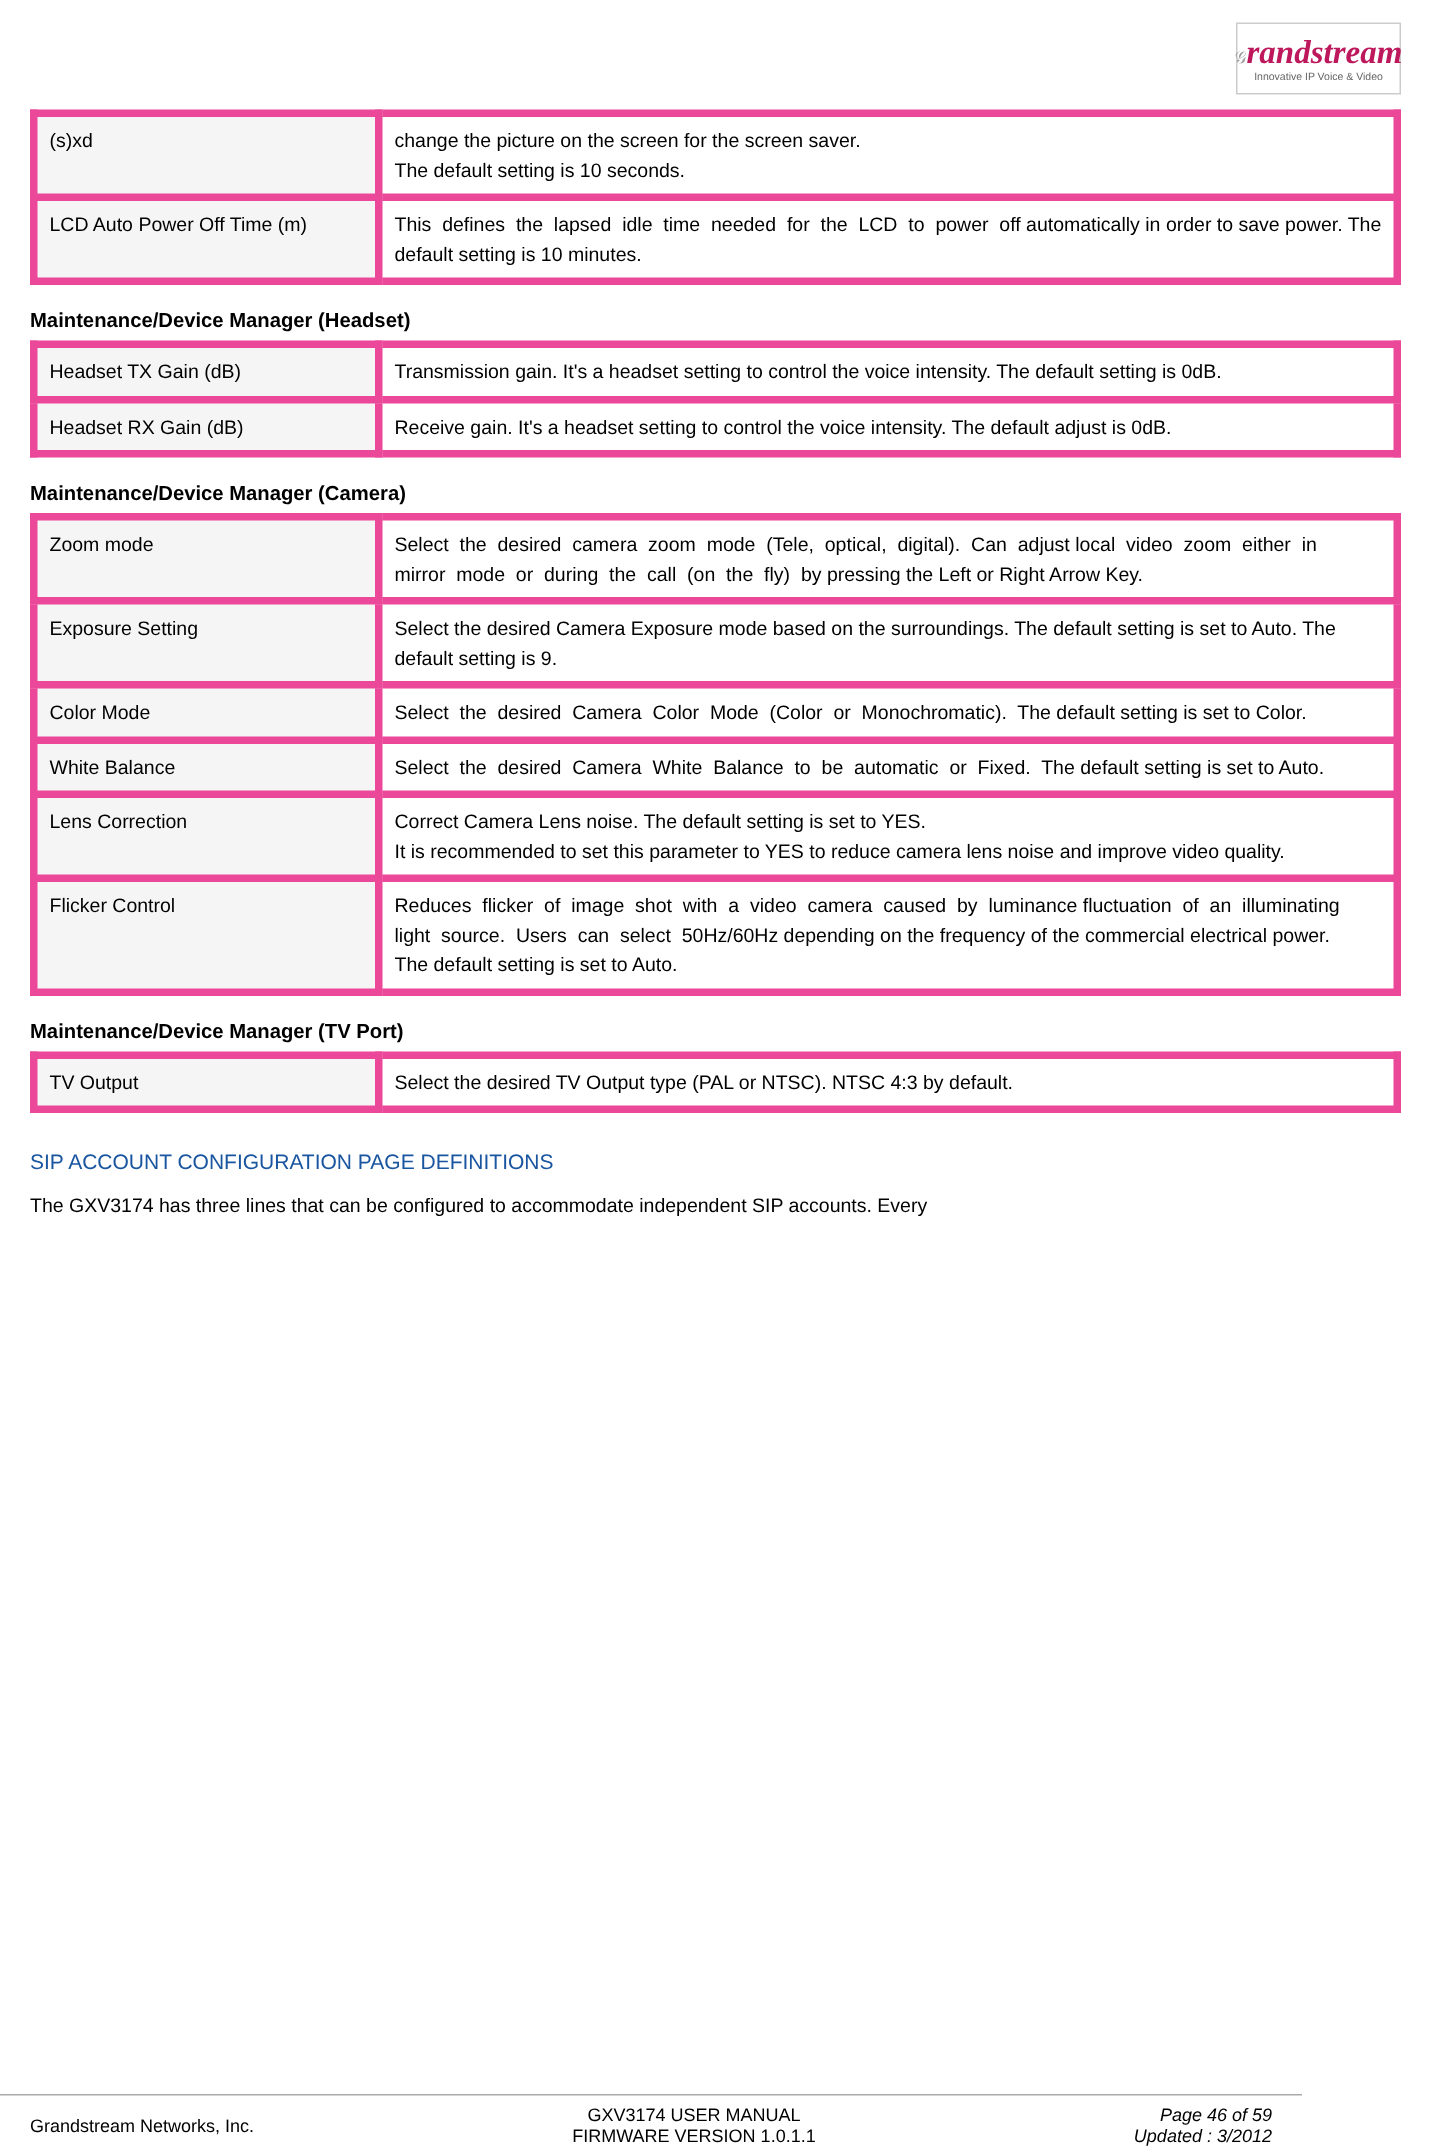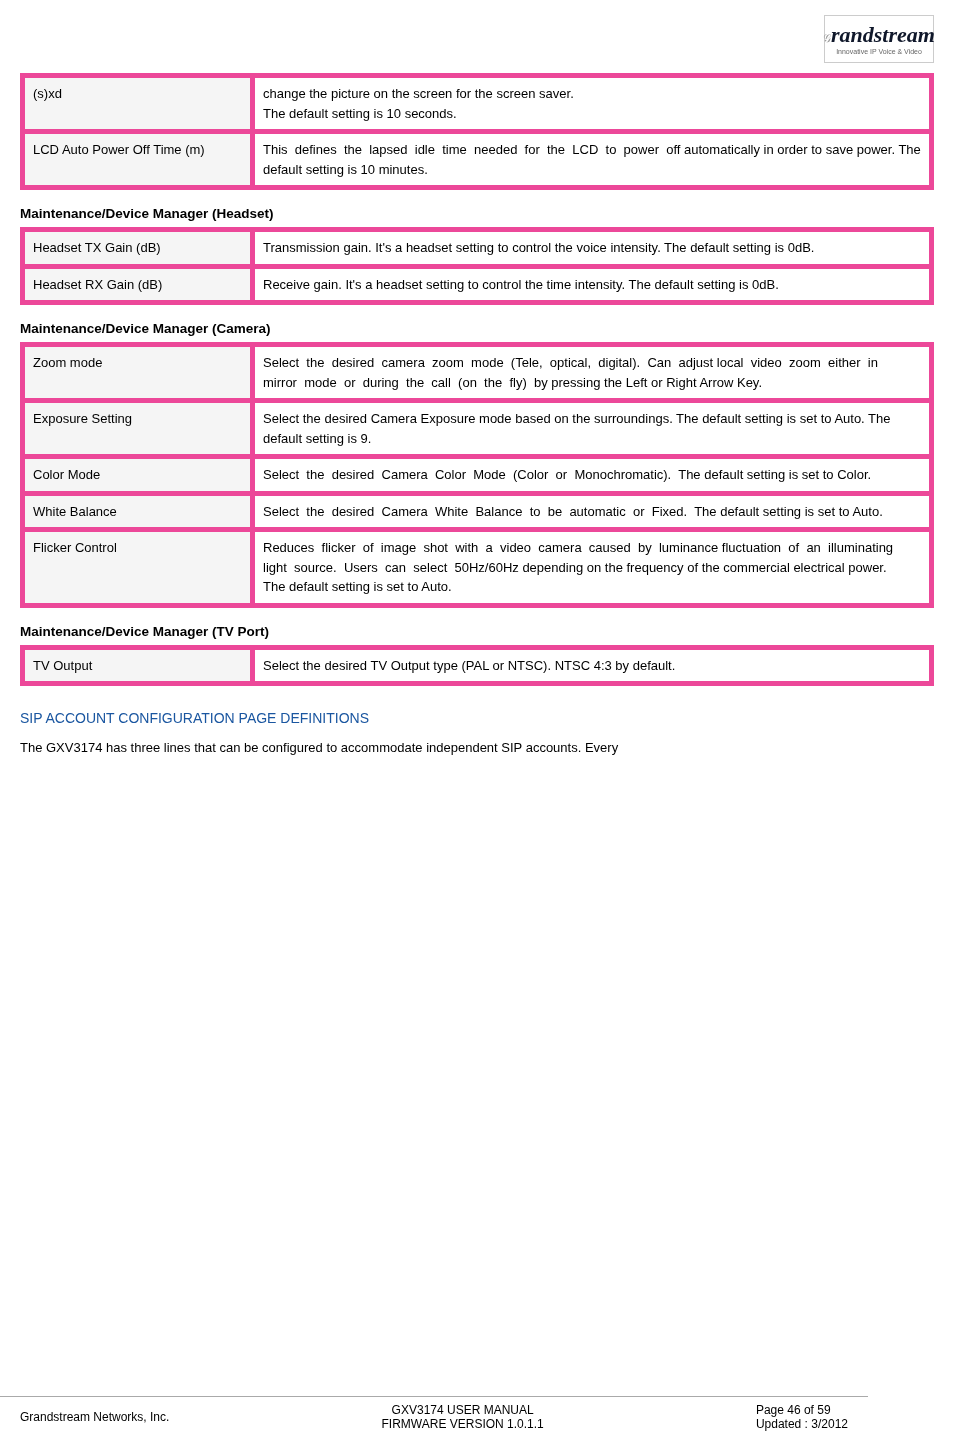--- a/index.html
+++ b/index.html
@@ -104,32 +104,34 @@
       padding: 6px 20px;
       font-size: 12px;
       background: #fff;
     }
 
     .footer-center {
       text-align: center;
     }
 
     .footer-right {
+      text-align: right;
+      font-style: italic;
     }
   </style>
 </head>
 <body>
 
 <div class="page-wrapper">
 
   <div class="header">
     <div class="logo-box">
       <div>
         <div class="logo-text">
-          <span style="font-size:11px; color:#999; font-style:normal;">𝒢</span><span style="font-size:22px; font-weight:bold; color:#0f172a; font-style:italic;">randstream</span>
+          <span style="font-size:11px; color:#999; font-style:normal;">𝒢</span><span style="font-size:22px; font-weight:bold; color:#be185d; font-style:italic;">randstream</span>
         </div>
         <span class="logo-sub">Innovative IP Voice &amp; Video</span>
       </div>
     </div>
   </div>
 
   <table>
     <tbody>
       <tr>
         <td>(s)xd</td>
@@ -144,21 +146,21 @@
 
   <div class="section-heading">Maintenance/Device Manager (Headset)</div>
   <table>
     <tbody>
       <tr>
         <td>Headset TX Gain (dB)</td>
         <td>Transmission gain. It's a headset setting to control the voice intensity. The default setting is 0dB.</td>
       </tr>
       <tr>
         <td>Headset RX Gain (dB)</td>
-        <td>Receive gain. It's a headset setting to control the time intensity. The default setting is 0dB.</td>
+        <td>Receive gain. It's a headset setting to control the voice intensity. The default adjust is 0dB.</td>
       </tr>
     </tbody>
   </table>
 
   <div class="section-heading">Maintenance/Device Manager (Camera)</div>
   <table>
     <tbody>
       <tr>
         <td>Zoom mode</td>
         <td>Select&nbsp; the&nbsp; desired&nbsp; camera&nbsp; zoom&nbsp; mode&nbsp; (Tele,&nbsp; optical,&nbsp; digital).&nbsp; Can&nbsp; adjust local&nbsp; video&nbsp; zoom&nbsp; either&nbsp; in&nbsp; mirror&nbsp; mode&nbsp; or&nbsp; during&nbsp; the&nbsp; call&nbsp; (on&nbsp; the&nbsp; fly)&nbsp; by pressing the Left or Right Arrow Key.</td>
@@ -167,20 +169,24 @@
         <td>Exposure Setting</td>
         <td>Select the desired Camera Exposure mode based on the surroundings. The default setting is set to Auto. The default setting is 9.</td>
       </tr>
       <tr>
         <td>Color Mode</td>
         <td>Select&nbsp; the&nbsp; desired&nbsp; Camera&nbsp; Color&nbsp; Mode&nbsp; (Color&nbsp; or&nbsp; Monochromatic).&nbsp; The default setting is set to Color.</td>
       </tr>
       <tr>
         <td>White Balance</td>
         <td>Select&nbsp; the&nbsp; desired&nbsp; Camera&nbsp; White&nbsp; Balance&nbsp; to&nbsp; be&nbsp; automatic&nbsp; or&nbsp; Fixed.&nbsp; The default setting is set to Auto.</td>
+      </tr>
+      <tr>
+        <td>Lens Correction</td>
+        <td>Correct Camera Lens noise. The default setting is set to YES.<br>It is recommended to set this parameter to YES to reduce camera lens noise and improve video quality.</td>
       </tr>
       <tr>
         <td>Flicker Control</td>
         <td>Reduces&nbsp; flicker&nbsp; of&nbsp; image&nbsp; shot&nbsp; with&nbsp; a&nbsp; video&nbsp; camera&nbsp; caused&nbsp; by&nbsp; luminance fluctuation&nbsp; of&nbsp; an&nbsp; illuminating&nbsp; light&nbsp; source.&nbsp; Users&nbsp; can&nbsp; select&nbsp; 50Hz/60Hz depending on the frequency of the commercial electrical power.<br>The default setting is set to Auto.</td>
       </tr>
     </tbody>
   </table>
 
   <div class="section-heading">Maintenance/Device Manager (TV Port)</div>
   <table>

